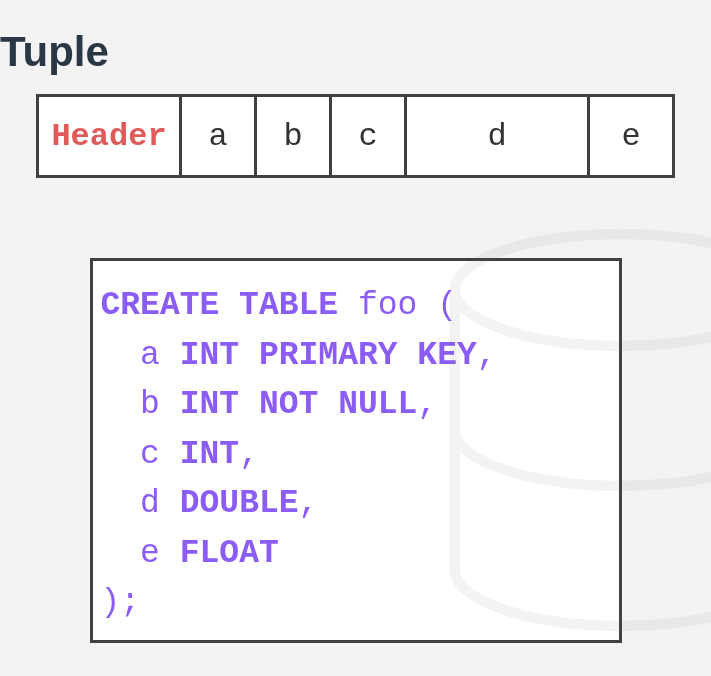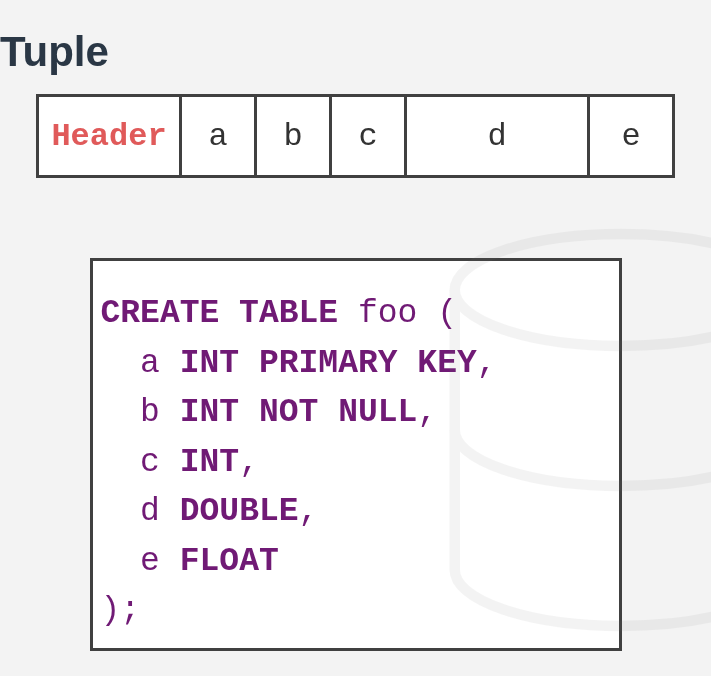--- a/index.html
+++ b/index.html
@@ -54,25 +54,25 @@
     .tuple-cell.col-a { flex: 0 0 72px; }
     .tuple-cell.col-b { flex: 0 0 72px; }
     .tuple-cell.col-c { flex: 0 0 72px; }
     .tuple-cell.col-d { flex: 0 0 180px; }
     .tuple-cell.col-e { flex: 1; }
     .code-box {
       margin: 80px auto 0;
       width: 532px;
       border: 3px solid #404040;
       background: #fff;
-      padding: 28px 8px 12px 8px;
+      padding: 20px 8px 12px 8px;
       font-family: "Consolas", "Courier New", monospace;
       font-size: 33px;
       line-height: 1.5;
-      color: #701a75;
+      color: #8b5cf6;
       white-space: pre;
     }
     .code-box .kw { font-weight: 700; }
   </style>
 </head>
 <body>
 
 <div class="bg-shape">
   <svg viewBox="0 0 200 240">
     <ellipse cx="100" cy="40" rx="95" ry="32" fill="none" stroke="#777" stroke-width="6"></ellipse>

